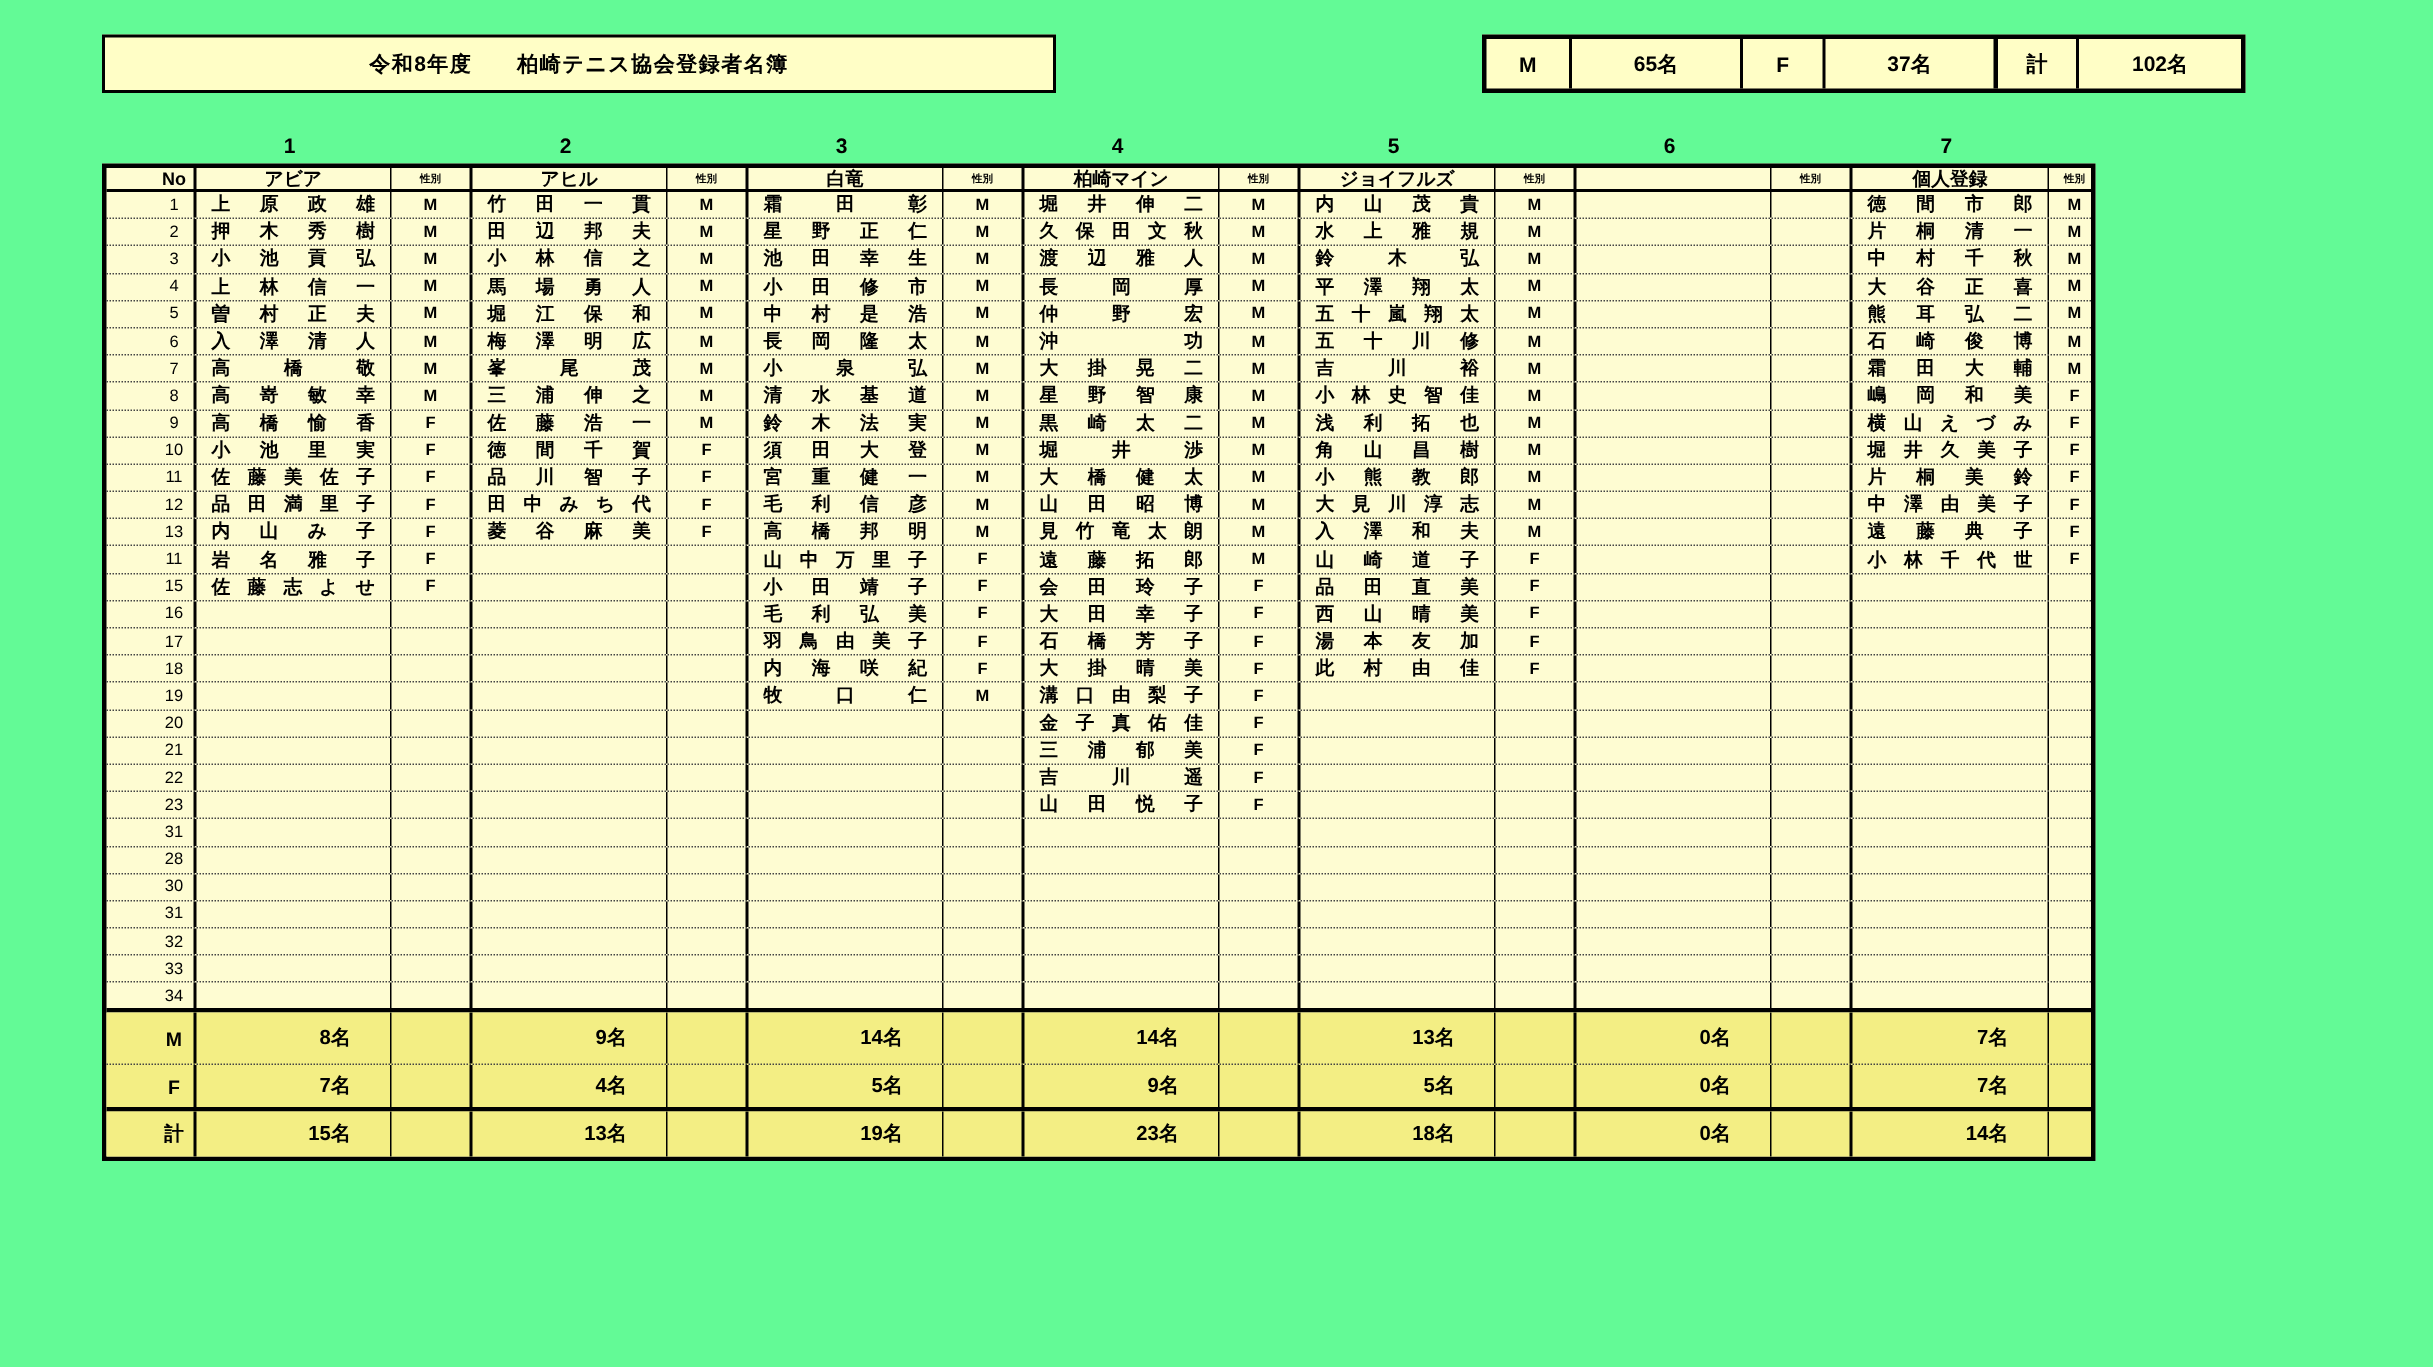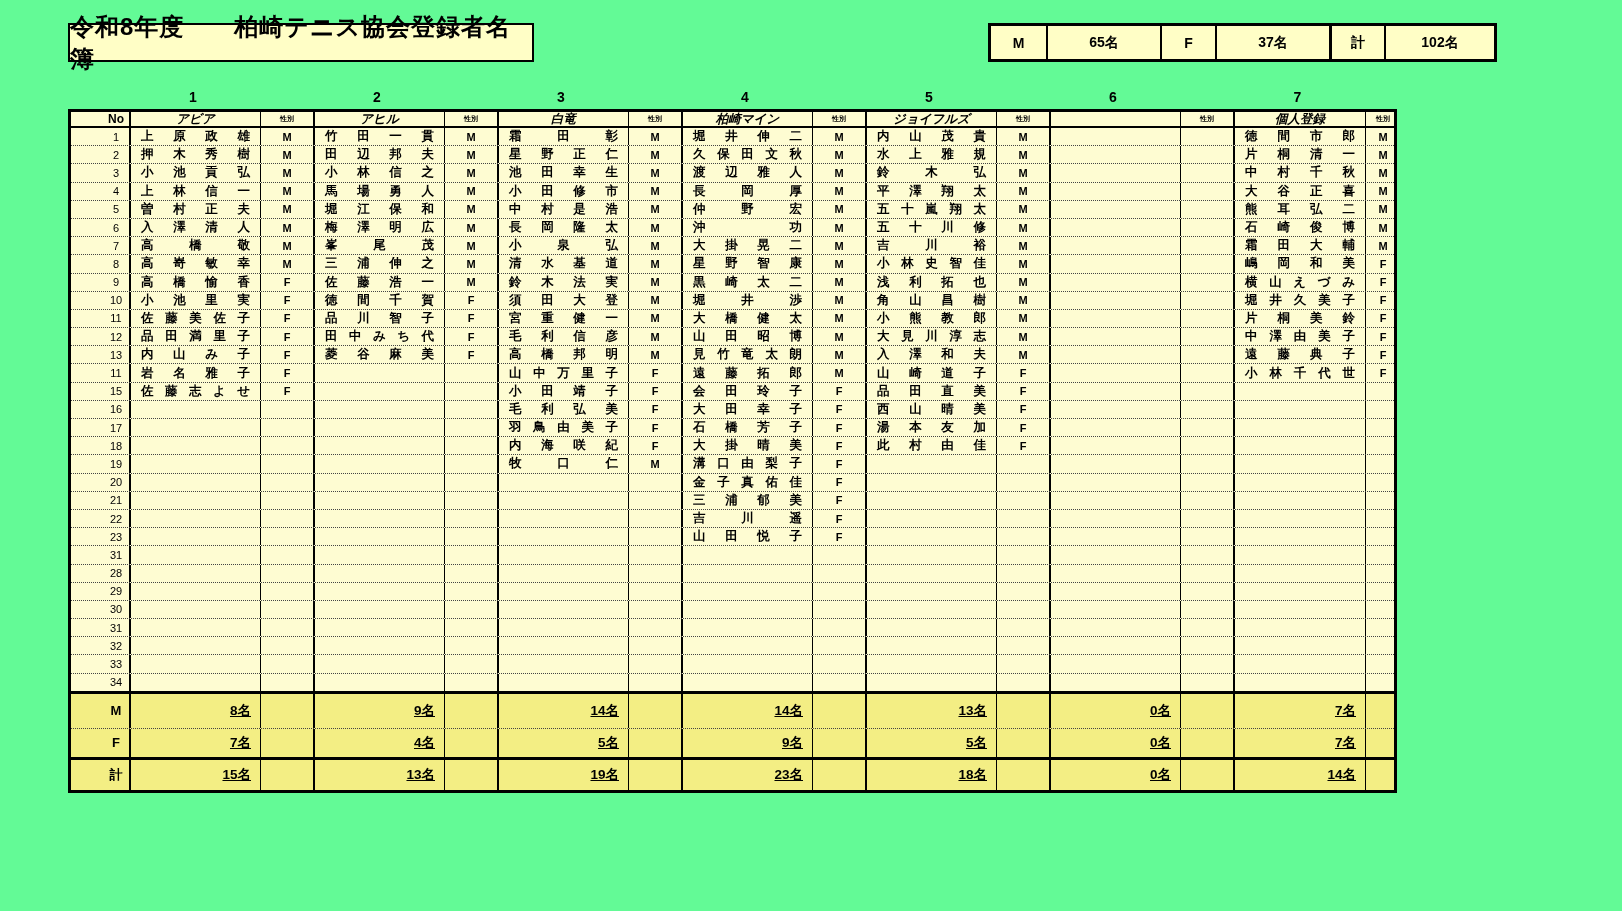--- a/index.html
+++ b/index.html
@@ -4,24 +4,24 @@
 <style>
   :root{
     --background:#63FA96; --cell-bg:#FEFCD2; --summary-bg:#F3EE84;
     --box-bg:#FFFEC6; --border:#000000;
   }
   html,body{margin:0;padding:0;}
   body{width:1622px;height:911px;position:relative;background:var(--background);
        font-family:"Liberation Sans","DejaVu Sans",sans-serif;color:#000;overflow:hidden;}
   *{box-sizing:border-box;}
 
-  .title-box{position:absolute;left:68px;top:23px;width:466px;height:39px;
+  .title-box{position:absolute;left:68px;top:23px;width:636px;height:39px;
     background:var(--box-bg);border:2px solid var(--border);
     display:flex;align-items:center;justify-content:center;
-    font-size:24px;font-weight:bold;letter-spacing:1px;}
+    font-size:14px;font-weight:bold;letter-spacing:1px;}
 
   .totals-bar{position:absolute;left:988px;top:23px;width:509px;height:39px;
     background:var(--box-bg);border:3px solid var(--border);
     display:grid;grid-template-columns:55px 114px 55px 114px 55px 1fr;}
   .totals-bar>div{display:flex;align-items:center;justify-content:center;
     font-weight:bold;font-size:14px;border-left:2px solid var(--border);}
   .totals-bar>div:first-child{border-left:none;}
   .totals-bar>div.thick{border-left:3px solid var(--border);}
 
   .grid-row{display:grid;
@@ -42,28 +42,28 @@
   .srow.f{height:31px;border-bottom:3px solid var(--border);}
   .srow.t{height:30px;}
 
   .c{display:flex;align-items:center;justify-content:center;overflow:hidden;}
   .c-no{border-right:2px solid var(--border);font-size:11px;margin-left:32px;}
   .c-name{border-right:1px solid var(--border);}
   .c-g{border-right:2px solid var(--border);}
   .grid-row>.c:last-child{border-right:none;}
 
   .hrow .c-no{font-weight:bold;font-size:12px;}
-  .team-hd{font-weight:bold;font-size:12.5px;font-style:italic;}
+  .team-hd{font-weight:bold;font-size:12.5px;}
   .sex-hd{font-weight:bold;font-size:7px;}
 
   .name-cell{justify-content:space-between;padding:0 10px;font-weight:bold;font-size:12.5px;}
   .g-cell{font-weight:bold;font-size:11px;}
 
   .sum-label{font-weight:bold;font-size:13px;}
-  .sum-val{justify-content:flex-end;padding-right:9px;font-weight:bold;font-size:13.5px;text-decoration:underline;}
+  .sum-val{justify-content:flex-end;padding-right:26px;font-weight:bold;font-size:13.5px;}
 </style>
 </head>
 <body>
 
 <div class="title-box">令和8年度　　柏崎テニス協会登録者名簿</div>
 
 <div class="totals-bar">
   <div>M</div>
   <div>65名</div>
   <div>F</div>
@@ -1041,37 +1041,20 @@
       <div class="c c-name name-cell"></div>
       <div class="c c-g g-cell"></div>
       <div class="c c-name name-cell"></div>
       <div class="c c-g g-cell"></div>
       <div class="c c-name name-cell"></div>
       <div class="c c-g g-cell"></div>
       <div class="c c-name name-cell"></div>
       <div class="c c-g g-cell"></div>
     </div>
     <div class="grid-row brow">
-      <div class="c c-no">29</div>
-      <div class="c c-name name-cell"></div>
-      <div class="c c-g g-cell"></div>
-      <div class="c c-name name-cell"></div>
-      <div class="c c-g g-cell"></div>
-      <div class="c c-name name-cell"></div>
-      <div class="c c-g g-cell"></div>
-      <div class="c c-name name-cell"></div>
-      <div class="c c-g g-cell"></div>
-      <div class="c c-name name-cell"></div>
-      <div class="c c-g g-cell"></div>
-      <div class="c c-name name-cell"></div>
-      <div class="c c-g g-cell"></div>
-      <div class="c c-name name-cell"></div>
-      <div class="c c-g g-cell"></div>
-    </div>
-    <div class="grid-row brow">
       <div class="c c-no">30</div>
       <div class="c c-name name-cell"></div>
       <div class="c c-g g-cell"></div>
       <div class="c c-name name-cell"></div>
       <div class="c c-g g-cell"></div>
       <div class="c c-name name-cell"></div>
       <div class="c c-g g-cell"></div>
       <div class="c c-name name-cell"></div>
       <div class="c c-g g-cell"></div>
       <div class="c c-name name-cell"></div>

